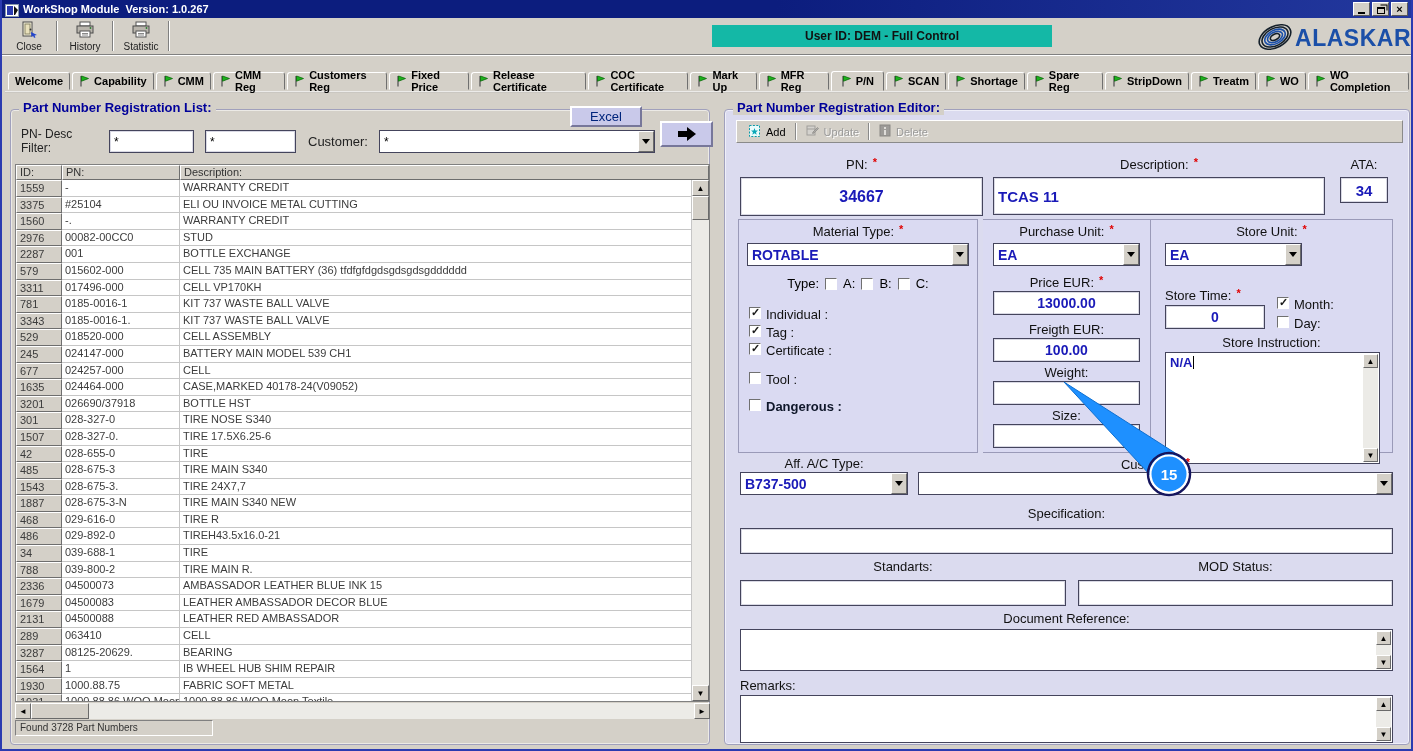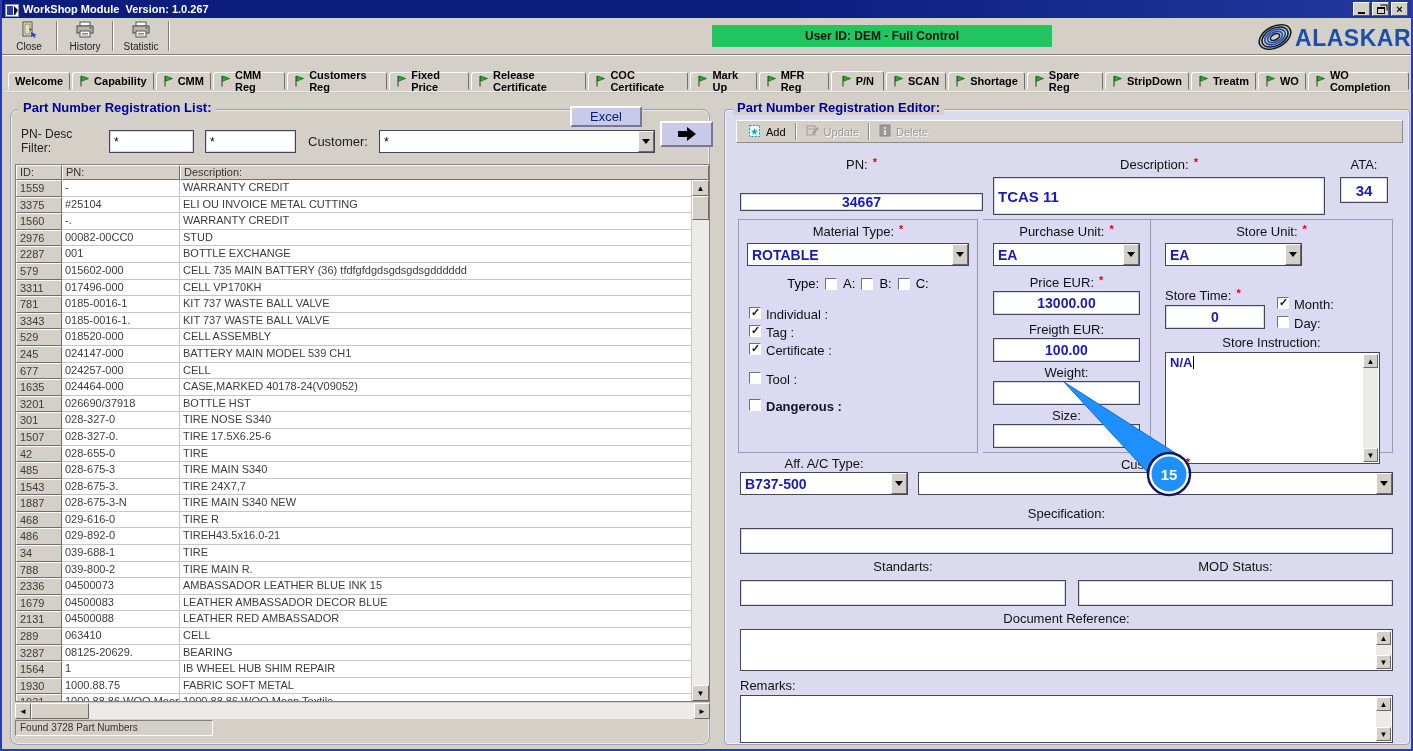--- a/index.html
+++ b/index.html
@@ -23,41 +23,41 @@
             box-shadow:2px -2px 0 -0.5px #d4d0c8, 3px -3px 0 -0.5px #000; margin:2px 0 0 0; }
   .g-x { font-size:11px; line-height:10px; }
 
   
   .toolbar { position:absolute; left:0; top:18px; right:0; height:37px; background:#d4d0c8;
              border-bottom:1px solid #808080; box-shadow:0 1px 0 #fff; display:flex; align-items:stretch; }
   .tb-btn { width:54px; display:flex; flex-direction:column; align-items:center;
             justify-content:center; gap:1px; font-size:10px; color:#222; }
   .tb-sep { width:0; border-left:1px solid #808080; border-right:1px solid #fff; margin:3px 0; }
   .user-banner { position:absolute; left:710px; top:7px; width:340px; height:22px;
-                 background:#22c55e; display:flex; align-items:center; justify-content:center;
+                 background:#14b8a6; display:flex; align-items:center; justify-content:center;
                  font-size:12px; font-weight:bold; color:#111; }
   .logo { position:absolute; right:0px; top:1px; display:flex; align-items:center; }
   .logo-text { font-size:23px; font-weight:bold; color:#1b4fa8; letter-spacing:0.5px; margin-left:-4px; }
 
   
   .tabstrip { position:absolute; left:6px; top:72px; height:19px; display:flex; z-index:3; }
   .tab { height:18px; margin-right:2px; padding:0 6px; background:#d4d0c8;
          border:1px solid; border-color:#fff #707070 transparent #fff; border-radius:3px 3px 0 0;
          display:flex; align-items:center; gap:4px; font-size:11px; font-weight:bold; color:#000; }
   .tab.active { height:20px; margin-top:-1px; padding:0 9px; z-index:4; }
   .flag { display:inline-flex; }
   .tabline { position:absolute; left:3px; right:3px; top:91px; height:2px;
              background:linear-gradient(#fdfdfd,#b9b5ad); z-index:2; }
 
   
   .gbox { position:absolute; border:1px solid #a0a0bc; border-radius:4px;
           box-shadow:inset 0 0 0 1px rgba(255,255,255,.55); }
   .gbox > .legend { position:absolute; top:-10px; left:8px; background:#d4d0c8; padding:0 4px;
                     font-size:13px; font-weight:bold; color:#00009a; white-space:nowrap; }
-  #listbox  { left:8px;   top:109px; width:700px; height:636px;border-radius:8px; }
+  #listbox  { left:8px;   top:109px; width:700px; height:636px; }
   #editbox  { left:722px; top:109px; width:686px; height:636px; background:#dbdbef; }
   #editbox > .legend { background:#d4d0c8; }
 
   .req { color:#e00000; font-weight:bold; font-size:11px; position:relative; top:-3px; margin-left:5px; }
   .lbl { font-size:13px; color:#111; }
   .blue { color:#1a1ab8; font-weight:bold; }
 
   
   .tbox { background:#fff; border:1px solid #44445c; box-shadow:inset 0 0 0 1px #d9d9e4;
           font-size:14px; padding:2px 4px; display:flex; align-items:center; }
@@ -119,21 +119,21 @@
 
   
   .etoolbar { position:absolute; left:11px; top:10px; width:667px; height:23px; background:#d4d0c8;
               border:1px solid; border-color:#fff #8a8a8a #8a8a8a #fff; display:flex; align-items:center; padding:0 4px; }
   .ebtn { display:flex; align-items:center; gap:5px; font-size:11px; color:#000; padding:0 7px; height:19px; }
   .ebtn.disabled { color:#9a9a9a; text-shadow:1px 1px 0 #fff; }
   .ebtn.disabled svg { opacity:.55; filter:grayscale(1); }
   .esep { width:0; border-left:1px solid #8a8a8a; border-right:1px solid #fff; height:17px; margin:0 2px; }
 
   .fld-lbl { position:absolute; font-size:13px; color:#111; text-align:center; white-space:nowrap; }
-  #pn-input   { position:absolute; left:15px;  top:83px; width:243px; height:18px; font-size:14px; }
+  #pn-input   { position:absolute; left:15px;  top:67px; width:243px; height:39px; font-size:16px; }
   #desc-input { position:absolute; left:268px; top:67px; width:332px; height:38px; font-size:15px; }
   #ata-input  { position:absolute; left:615px; top:67px; width:48px;  height:26px; font-size:15px; }
 
   .subbox { position:absolute; top:109px; height:234px; border:1px solid #9a9ab8; background:#dadaf2; }
   #box-mat   { left:13px;  width:240px; }
   #box-price { left:258px; width:168px; border-left:none; }
   #box-store { left:426px; width:242px; border-left:none; }
   .cc { text-align:center; font-size:13px; color:#111; margin-top:4px; }
   .cbrow { display:flex; align-items:flex-start; gap:5px; margin:3px 0 0 10px; font-size:13px; color:#111; }
   .cbrow.gap1 { margin-top:14px; } .cbrow.gap2 { margin-top:12px; }

